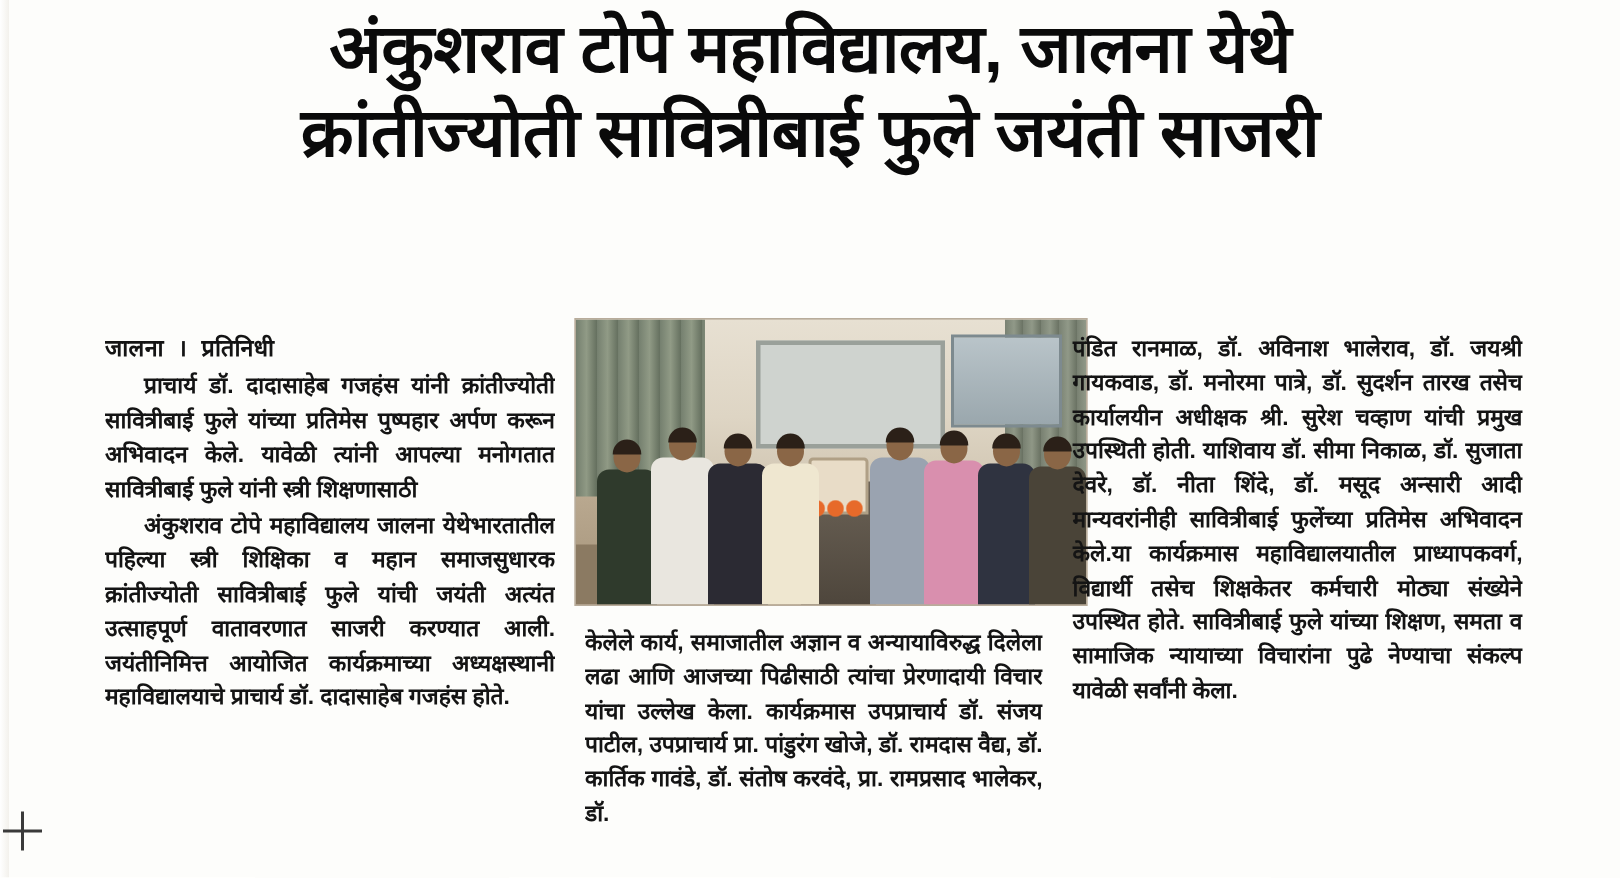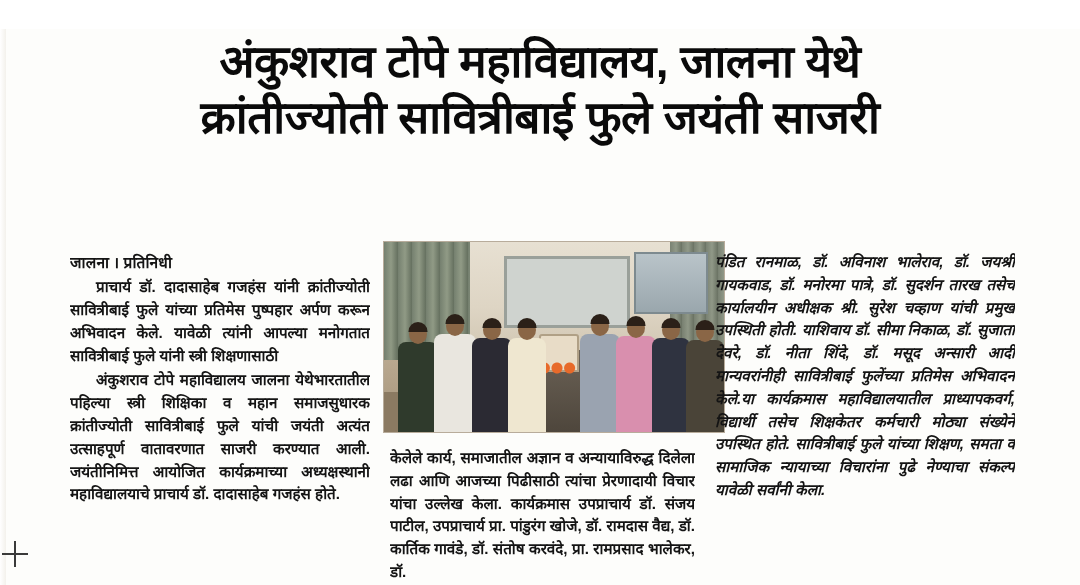--- a/index.html
+++ b/index.html
@@ -12,21 +12,20 @@
     height: 585px;
     font-family: "Liberation Serif", serif;
     color: #111111;
     position: relative;
     overflow: hidden;
   }
   .page {
     position: absolute;
     inset: 0;
     background: #fdfdfb;
-    margin-top: 29px;
   }
 
   
   .headline {
     position: absolute;
     left: 0;
     top: 8px;
     width: 1080px;
     text-align: center;
   }
@@ -58,24 +57,24 @@
     font-size: 15.2px;
     line-height: 1.5;
     text-align: justify;
     text-justify: inter-word;
     font-family: "Liberation Sans", sans-serif;
     font-weight: bold;
     color: #141414;
     overflow: hidden;
   }
   .col.mid { width: 305px; }
-  .col.right { width: 300px; font-style: italic; }
+  .col.right { width: 300px; }
 
   .byline {
-    font-family: Liberation Serif, serif;
+    font-family: Liberation Mono, monospace;
     font-weight: bold;
     font-size: 15.5px;
     margin-bottom: 2px;
     letter-spacing: 0.2px;
   }
   .para {
     margin: 0 0 2px 0;
     text-indent: 26px;
   }
   .para.noindent { text-indent: 0; }

